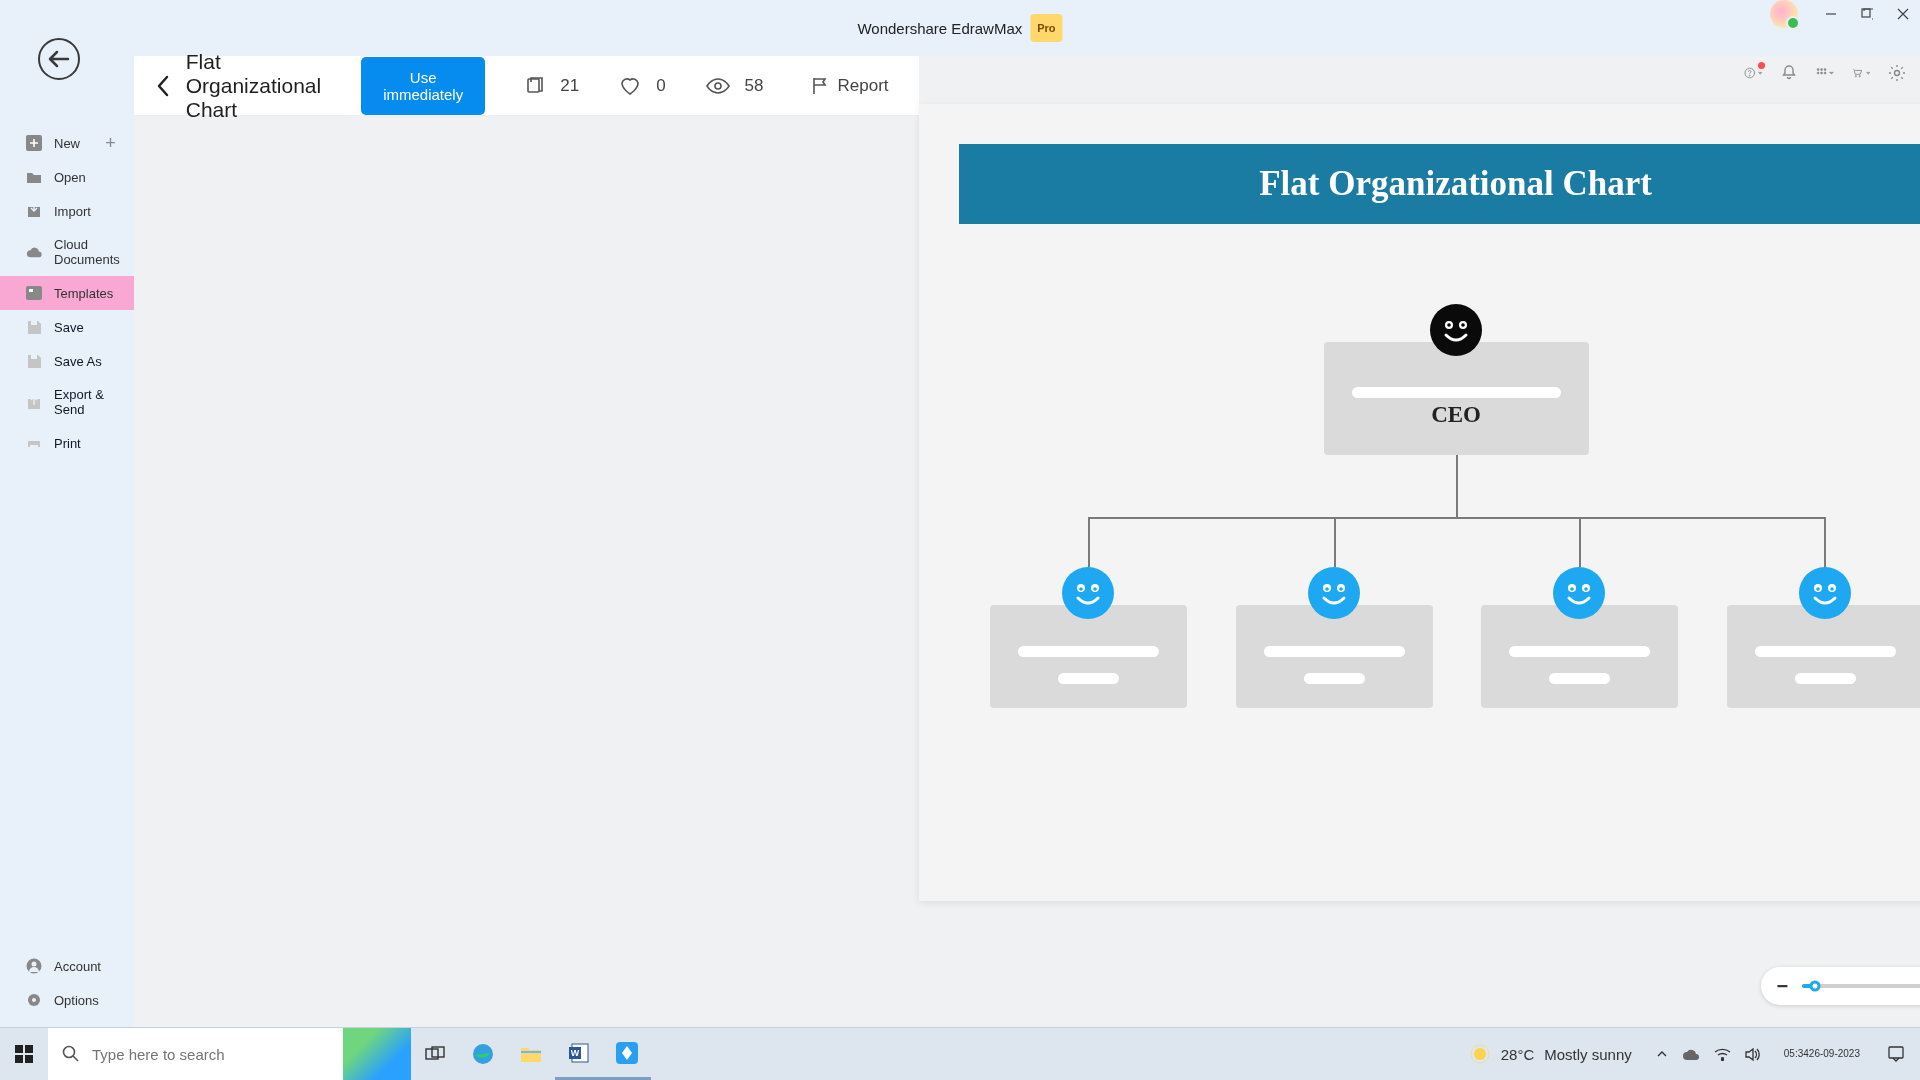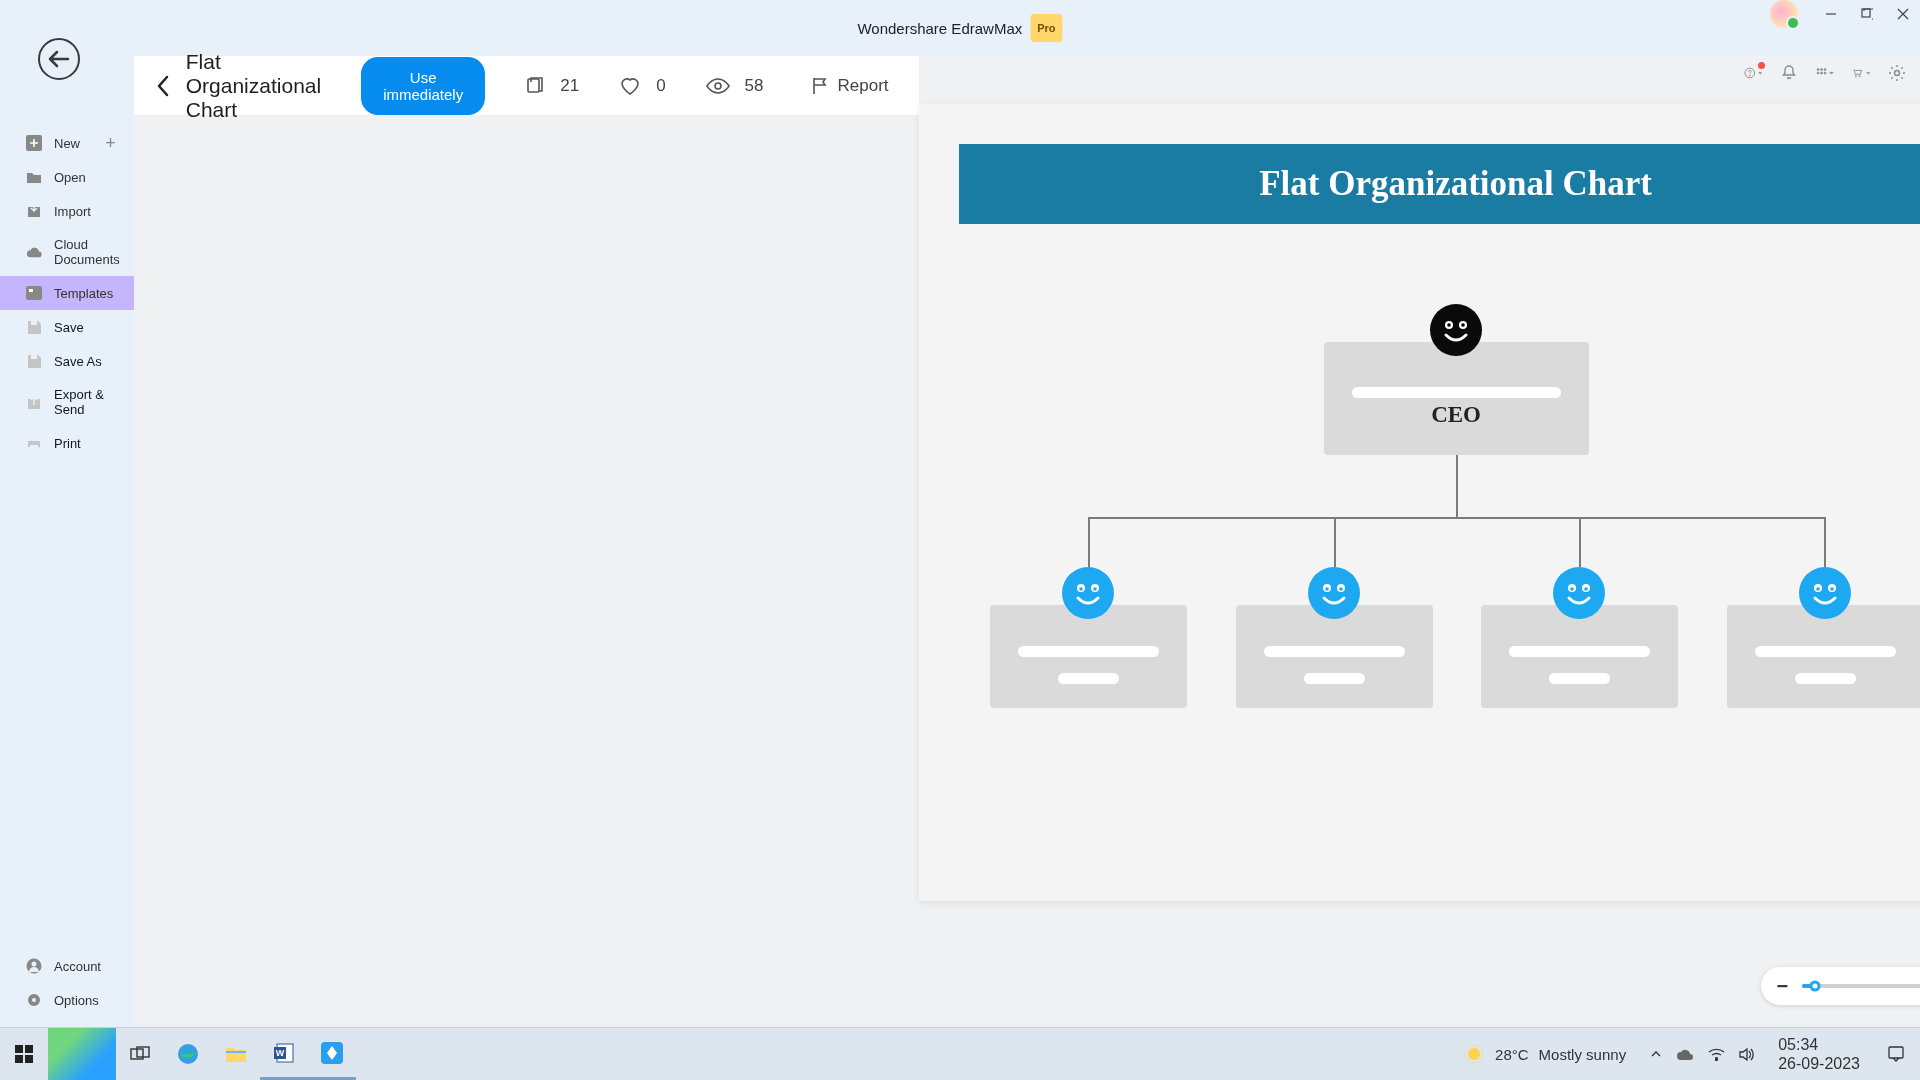--- a/index.html
+++ b/index.html
@@ -23,34 +23,34 @@
 .iconrow .ic { width:18px; height:18px; display:flex; align-items:center; justify-content:center; position:relative; cursor:pointer; }
 .iconrow .ic svg { stroke:#8a8a8a; }
 .reddot { position:absolute; top:-2px; right:-3px; width:7px; height:7px; border-radius:50%; background:#ff4d4f; }
 .caret { width:7px; height:7px; margin-left:2px; display:inline-block; }
 
 
 .main { flex:1; display:flex; min-height:0; }
 .sidebar { width:161px; display:flex; flex-direction:column; padding-top:70px; }
 .side-item { display:flex; align-items:center; gap:12px; padding:9px 14px 9px 26px; font-size:13px; color:#333; cursor:pointer; position:relative; }
 .side-item.disabled { color:#0f172a; }
-.side-item.active { background:#c4b5fd; }
+.side-item.active { background:#f9a8d4; }
 .side-item .ico { width:16px; height:16px; display:flex; align-items:center; justify-content:center; }
 .side-item .ico svg { fill:#888; }
 .side-item.disabled .ico svg { fill:#c5c5c5; }
 .side-new .plus { position:absolute; right:18px; color:#888; font-size:18px; }
 .side-spacer { flex:1; }
 
 
 .content { flex:1; background:#f0f1f3; border-top-left-radius:4px; display:flex; flex-direction:row; }
 .content-header { height:60px; background:#ffffff; display:flex; align-items:center; padding:0 30px 0 22px; gap:16px; border-bottom:1px solid #eceef0; }
 .content-header .back { width:22px; height:22px; display:flex; align-items:center; justify-content:center; cursor:pointer; }
 .content-header .title { font-size:21px; color:#1f1f1f; }
 .content-header .spacer { flex:1; }
-.btn-primary { background:#068bef; color:#fff; font-size:15px; padding:12px 22px; border:none; border-radius:17px; cursor:pointer; }
+.btn-primary { background:#068bef; color:#fff; font-size:15px; padding:12px 22px; border:none; border-radius:5px; cursor:pointer; }
 .stat { display:flex; align-items:center; gap:15px; color:#444; font-size:17px; margin-left:24px; cursor:pointer; }
 .stat svg { stroke:#555; }
 .report { display:flex; align-items:center; gap:8px; color:#444; font-size:17px; margin-left:30px; cursor:pointer; }
 
 
 .canvas-wrap { flex:1; display:flex; align-items:flex-start; justify-content:center; padding-top:48px; position:relative; }
 .page { width:1074px; height:797px; background:#f4f4f4; box-shadow:0 2px 8px rgba(0,0,0,0.08); position:relative; }
 .page .banner { position:absolute; left:40px; right:40px; top:40px; height:80px; background:#1a7ba3; color:#fff; display:flex; align-items:center; justify-content:center; font-size:35px; font-weight:700; font-family:Georgia,serif; }
 
 .org { position:absolute; left:0; right:0; top:200px; }
@@ -78,21 +78,21 @@
 
 .taskbar { height:53px; background:#dde6ef; display:flex; align-items:center; font-size:13px; color:#333; border-top:1px solid #c5d0db; }
 .taskbar .start { width:48px; height:100%; display:flex; align-items:center; justify-content:center; cursor:pointer; }
 .taskbar .search { height:100%; flex:0 0 295px; background:#fff; display:flex; align-items:center; gap:12px; padding:0 14px; cursor:text; }
 .taskbar .search input { border:none; outline:none; font-size:15px; flex:1; background:transparent; color:#666; }
 .scenery { width:68px; height:100%; background:linear-gradient(135deg,#6fd67f 30%,#2aa0ff 70%); }
 .taskbar .tbico { width:48px; height:100%; display:flex; align-items:center; justify-content:center; cursor:pointer; }
 .taskbar .flex { flex:1; }
 .taskbar .weather { display:flex; align-items:center; gap:10px; padding:0 14px; }
 .taskbar .tray { display:flex; align-items:center; gap:14px; padding:0 10px; }
-.taskbar .datetime { display:flex; flex-direction:column; align-items:flex-start; font-size:16px; line-height:1.2; padding:0 12px; }
+.taskbar .datetime { display:flex; flex-direction:row; align-items:flex-start; font-size:10px; line-height:1.2; padding:0 12px; }
 
 svg { display:block; }
 </style>
 </head>
 <body>
 
 <div class="titlebar">
   <div class="back-circle">
     <svg width="22" height="18" viewBox="0 0 22 18" fill="none" stroke-width="2.5" stroke-linecap="round" stroke-linejoin="round">
         <path d="M20 9H3M9 2L2 9l7 7"></path>
@@ -410,20 +410,27 @@
 
 <div class="taskbar">
   <div class="start">
     <svg width="18" height="18" viewBox="0 0 18 18" fill="#222">
         <rect x="0" y="0" width="8" height="8"></rect>
         <rect x="10" y="0" width="8" height="8"></rect>
         <rect x="0" y="10" width="8" height="8"></rect>
         <rect x="10" y="10" width="8" height="8"></rect>
       </svg>
   </div>
+  <div class="search">
+    <svg width="18" height="18" viewBox="0 0 18 18" fill="none" stroke="#555" stroke-width="1.6">
+        <circle cx="7" cy="7" r="5.5"></circle>
+        <path d="M11 11l5 5"></path>
+      </svg>
+    <input placeholder="Type here to search" style="">
+  </div>
   <div class="scenery"></div>
   <div class="tbico">
       <svg width="20" height="16" viewBox="0 0 20 16" fill="none" stroke="#333" stroke-width="1.4">
         <rect x="1" y="3" width="12" height="10"></rect>
         <rect x="7" y="1" width="12" height="10"></rect>
       </svg>
     </div>
   <div class="tbico">
       <svg width="24" height="24" viewBox="0 0 24 24">
         <circle cx="12" cy="12" r="10" fill="#34a0e0"></circle>

